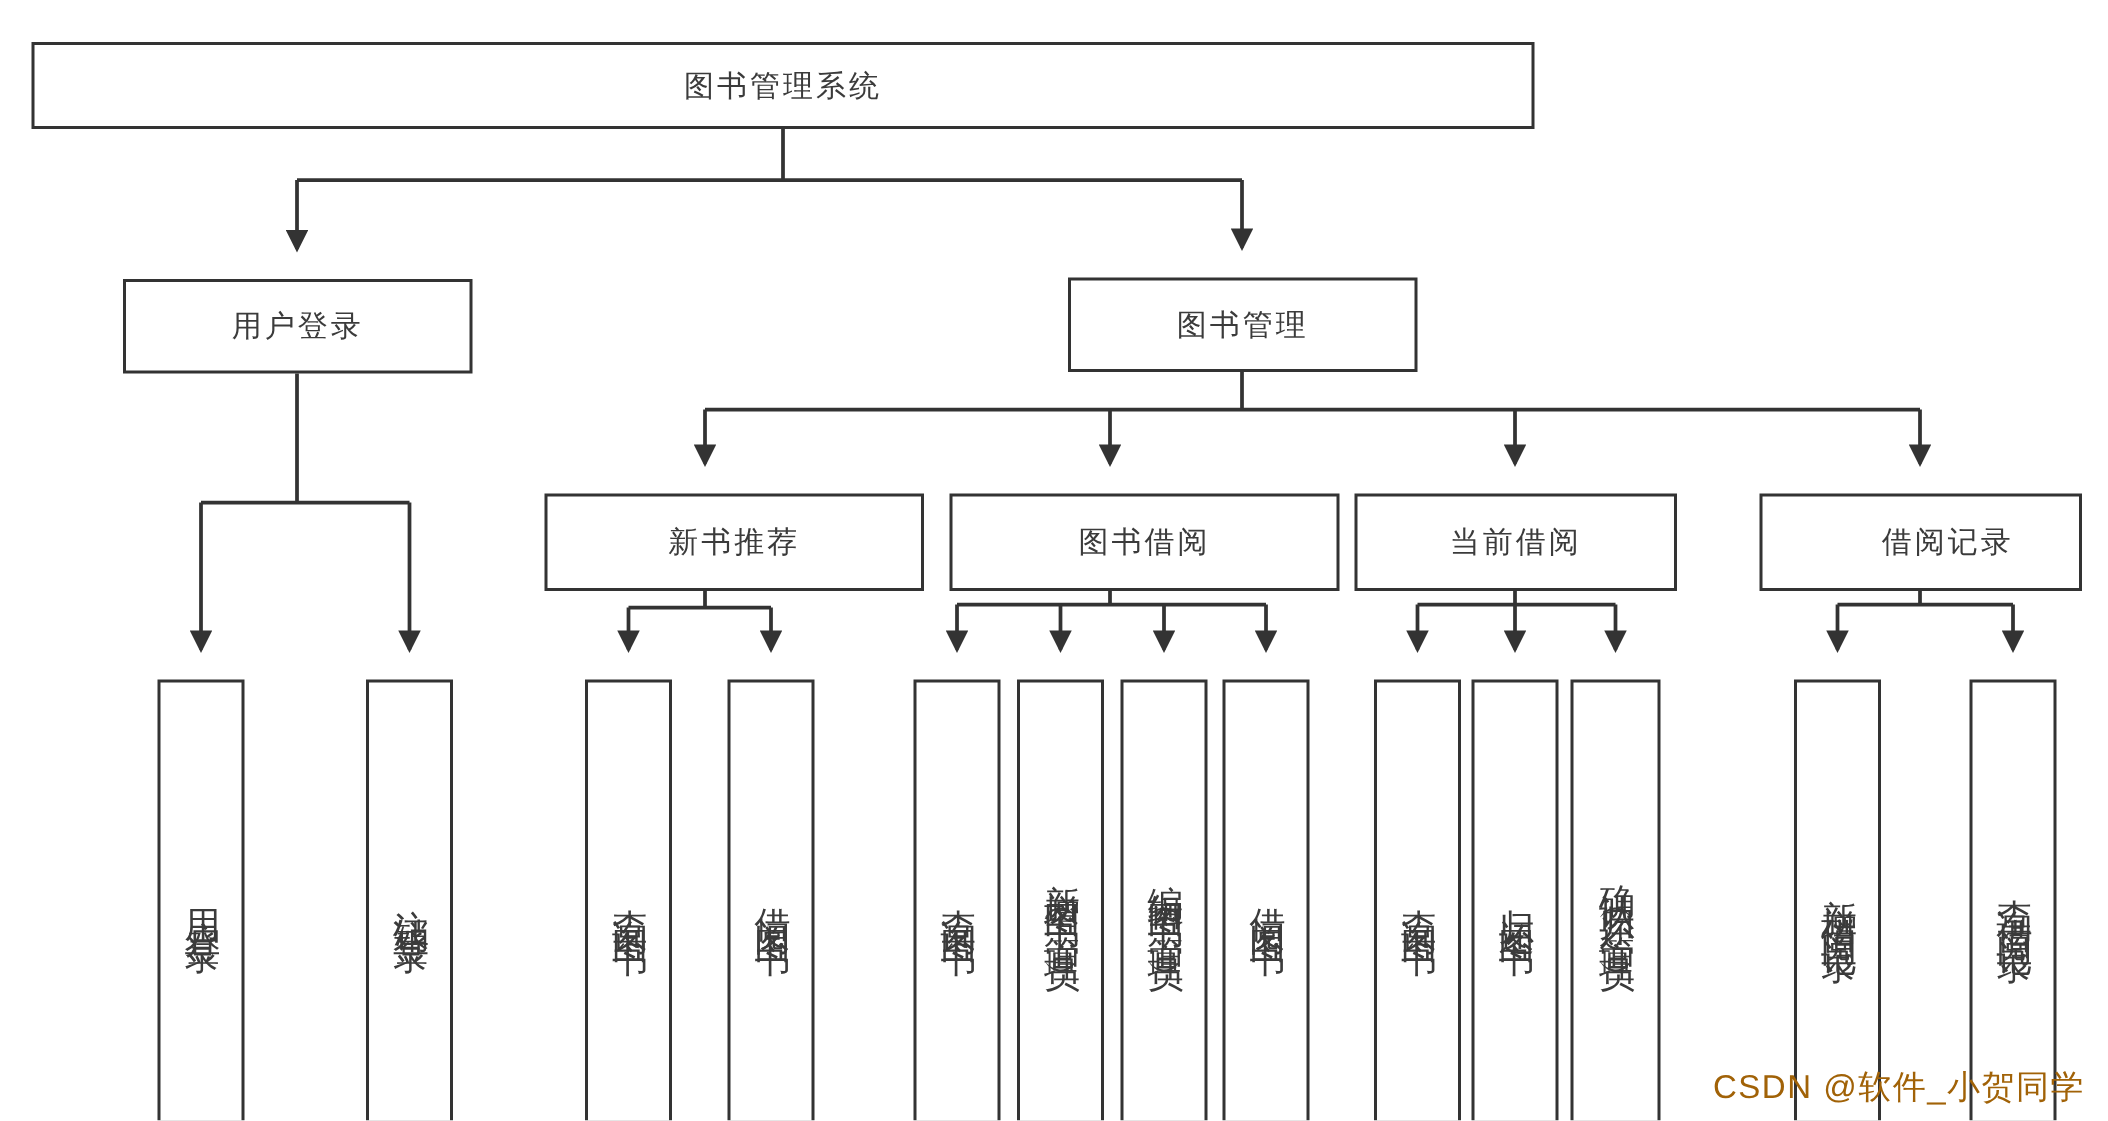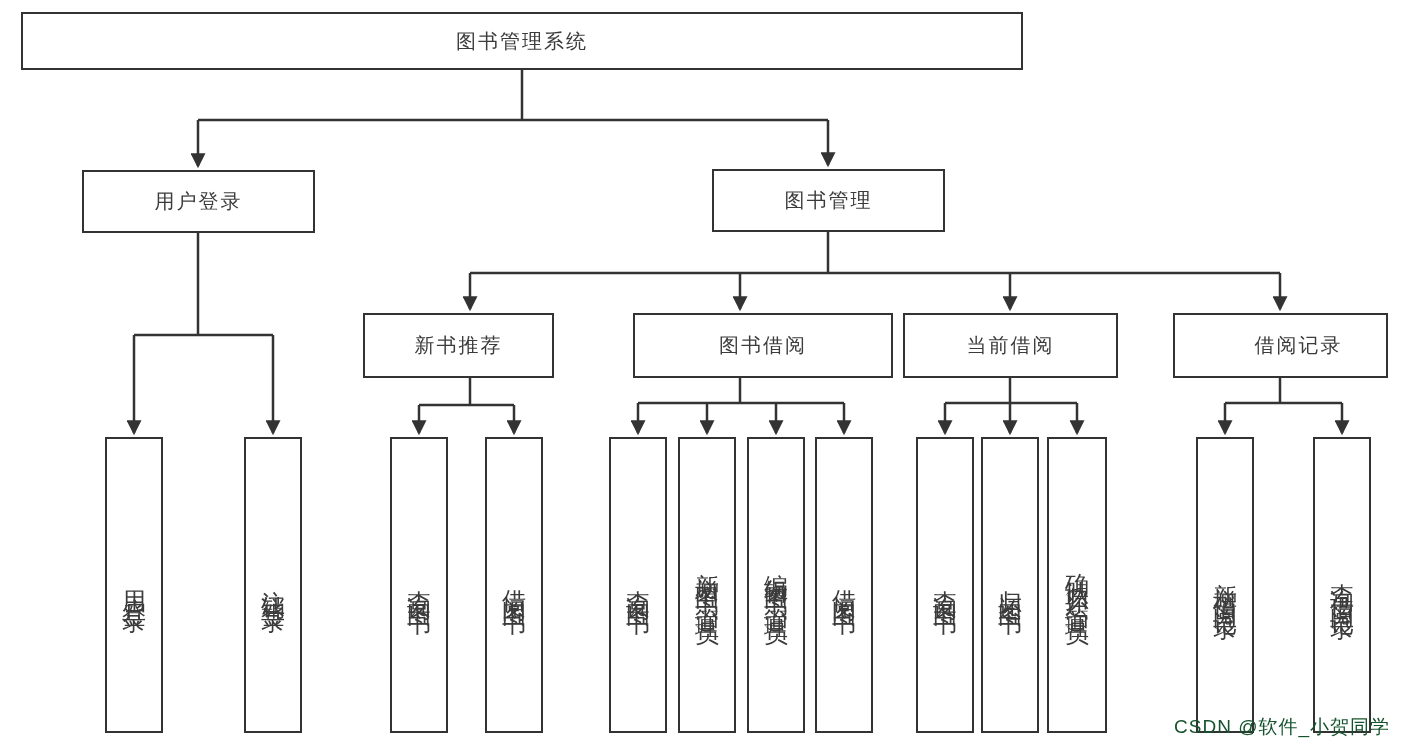--- a/index.html
+++ b/index.html
@@ -19,40 +19,41 @@
   .node {
     position: absolute;
     background: #ffffff;
     border: 2.5px solid #333333;
     box-sizing: border-box;
     display: flex;
     align-items: center;
     justify-content: center;
     color: #3b3b3b;
     text-align: center;
+    margin-top: 16px;
   }
   .node.h {
     font-size: 20px;
     letter-spacing: 2px;
     white-space: nowrap;
   }
   .node.v {
     writing-mode: vertical-rl;
     text-orientation: mixed;
     font-size: 24px;
     letter-spacing: 7px;
     line-height: 1;
   }
   .watermark {
     position: absolute;
     right: 15px;
     bottom: 7px;
-    font-size: 19px;
+    font-size: 22px;
     letter-spacing: 1px;
-    color: #14532d;
+    color: #a16207;
     white-space: nowrap;
     z-index: 5;
   }
 </style>
 </head>
 <body>
 
 <div class="stage">
 
   <svg class="connectors" viewBox="0 0 1405 747" xmlns="http://www.w3.org/2000/svg">
@@ -103,21 +104,21 @@
       <path d="M1225,403 V433" marker-end="url(#arrow)"></path>
       <path d="M1342,403 V433" marker-end="url(#arrow)"></path>
     </g>
   </svg>
 
   <div class="node h" style="left:21px; top:12px; width:1002px; height:58px;">图书管理系统</div>
 
   <div class="node h" style="left:82px; top:170px; width:233px; height:63px;">用户登录</div>
   <div class="node h" style="left:712px; top:169px; width:233px; height:63px;">图书管理</div>
 
-  <div class="node h" style="left:363px; top:313px; width:191px; height:65px;">新书推荐</div>
+  <div class="node h" style="left:363px; top:313px; width:253px; height:65px;">新书推荐</div>
   <div class="node h" style="left:633px; top:313px; width:260px; height:65px;">图书借阅</div>
   <div class="node h" style="left:903px; top:313px; width:215px; height:65px;font-family:Liberation Mono, monospace;">当前借阅</div>
   <div class="node h" style="left:1173px; top:313px; width:215px; height:65px;padding-left:36px;">借阅记录</div>
 
   <div class="node v" style="left:105px; top:437px; width:58px; height:296px;">用户登录</div>
   <div class="node v" style="left:244px; top:437px; width:58px; height:296px;">注销登录</div>
 
   <div class="node v" style="left:390px; top:437px; width:58px; height:296px;">查询图书</div>
   <div class="node v" style="left:485px; top:437px; width:58px; height:296px;">借阅图书</div>
 

